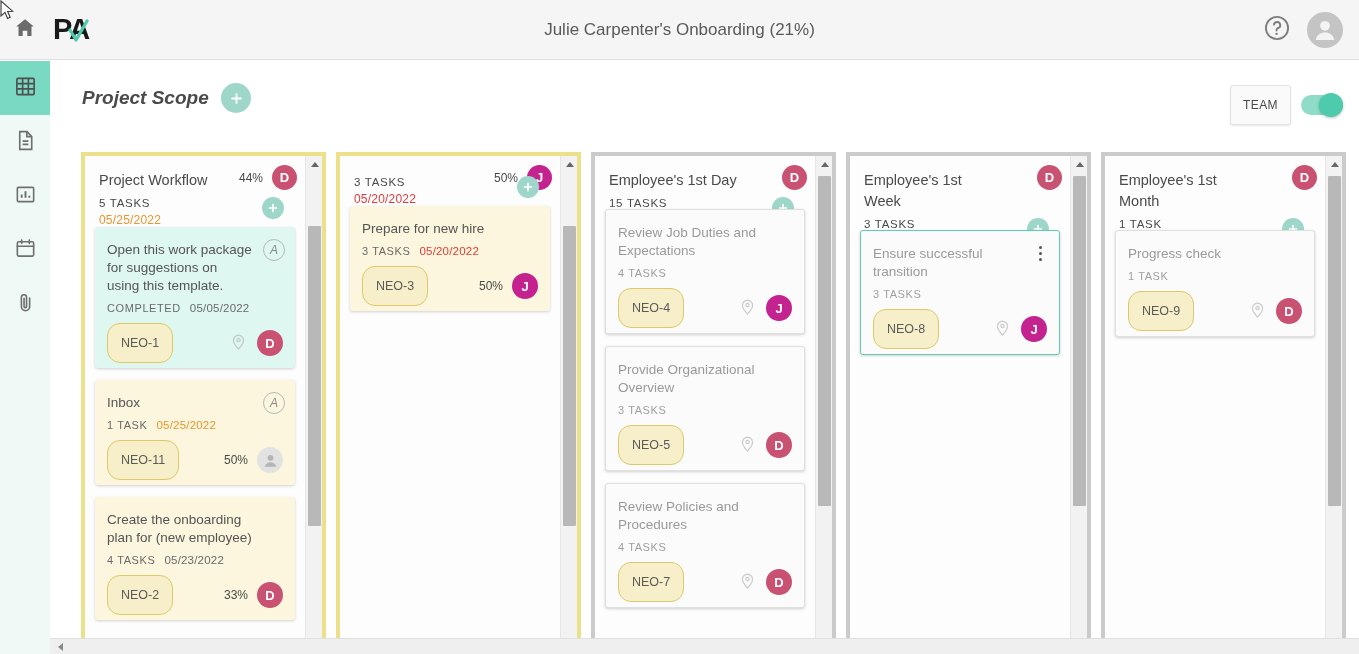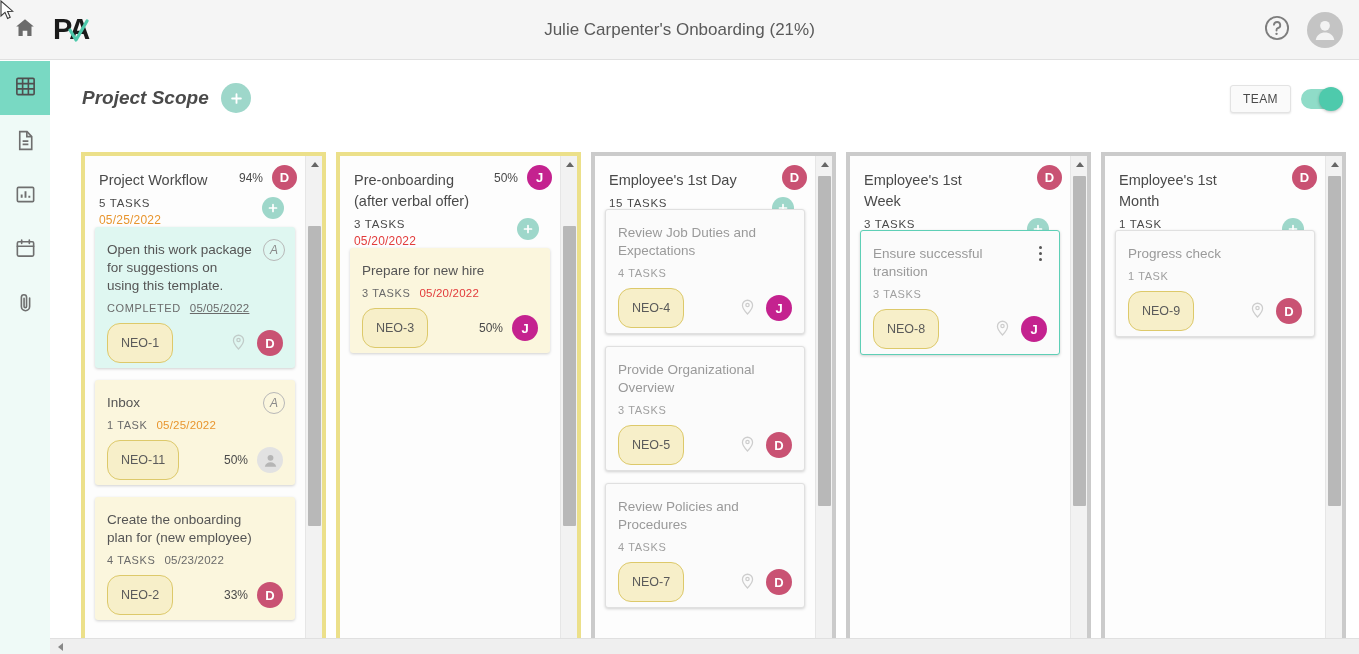--- a/index.html
+++ b/index.html
@@ -74,21 +74,21 @@
     display: flex; align-items: center; justify-content: center;
     cursor: pointer;
   }
   .add-round svg { display: block; }
   .team-toggle-wrap {
     position: absolute; right: 16px; top: 24px;
     display: flex; align-items: center; gap: 10px;
   }
   .team-btn {
     background: #fafafa; border: 1px solid #e3e3e3; border-radius: 3px;
-    padding: 6px 12px; font-size: 12px; color: #4a4a4a; letter-spacing: .4px;
+    padding: 12px 12px; font-size: 12px; color: #4a4a4a; letter-spacing: .4px;
     cursor: pointer; box-shadow: 0 1px 2px rgba(0,0,0,.10);
   }
   .switch {
     width: 42px; height: 20px; border-radius: 10px; background: #8fdcc8;
     position: relative; cursor: pointer;
   }
   .switch .knob {
     position: absolute; right: 0; top: -2px; width: 24px; height: 24px;
     border-radius: 50%; background: #4ecaac; box-shadow: 0 1px 3px rgba(0,0,0,.25);
   }
@@ -306,36 +306,36 @@
           <div class="knob"></div>
         </div>
     </div>
   </div>
 
   <div class="columns" id="columns">
       <div class="col" style="left: 31px;">
         <div class="col-inner">
           <div class="col-head">
             <div class="col-title">Project Workflow</div>
-            <div class="col-pct">94%</div>
+            <div class="col-pct">44%</div>
             <div class="avatar-sm" style="background: rgb(201, 82, 115);">D</div>
             <div class="col-meta">
               <div class="col-tasks">5 TASKS</div>
               <div class="col-due" style="color: rgb(232, 149, 46);">05/25/2022</div>
               <div class="col-add">
                 <svg width="12" height="12" viewBox="0 0 24 24" stroke="#ffffff" stroke-width="3.4" stroke-linecap="round">
                   <path d="M12 5v14M5 12h14"></path>
                 </svg>
               </div>
             </div>
           </div>
           <div class="col-body">
             <div class="card mint">
               <div class="card-title">Open this work package for suggestions on using this template.</div>
-              <div class="card-sub"><span>COMPLETED</span><span class="due" style="color: rgb(106, 106, 106); text-decoration: underline;">05/05/2022</span></div>
+              <div class="card-sub"><span>COMPLETED</span><span class="due" style="color: rgb(106, 106, 106);">05/05/2022</span></div>
               <div class="badge-circle">A</div>
               <div class="card-foot">
                 <span class="tag">NEO-1</span>
                 <div class="foot-right">
                   <span class="pin"><svg width="19" height="19" viewBox="0 0 24 24" fill="none" stroke="#a9a9a9" stroke-width="1.6">
                       <path d="M12 21.5s6.4-6.6 6.4-11a6.4 6.4 0 1 0-12.8 0c0 4.4 6.4 11 6.4 11z"></path>
                       <circle cx="12" cy="10.2" r="2.1"></circle>
                     </svg></span>
                   <span class="avatar-card" style="background: rgb(201, 82, 115);">D</span>
                 </div>
@@ -377,21 +377,20 @@
           </div>
           <div class="arrow-dn">
             <div class="tri dn"></div>
           </div>
           <div class="vthumb" style="top: 70px; height: 300px;"></div>
         </div>
       </div>
       <div class="col" style="left: 286px;">
         <div class="col-inner">
           <div class="col-head">
-            <div class="col-title">Pre-onboarding (after verbal offer)</div>
             <div class="col-pct">50%</div>
             <div class="avatar-sm" style="background: rgb(196, 34, 143);">J</div>
             <div class="col-meta">
               <div class="col-tasks">3 TASKS</div>
               <div class="col-due" style="color: rgb(226, 59, 59);">05/20/2022</div>
               <div class="col-add">
                 <svg width="12" height="12" viewBox="0 0 24 24" stroke="#ffffff" stroke-width="3.4" stroke-linecap="round">
                   <path d="M12 5v14M5 12h14"></path>
                 </svg>
               </div>

